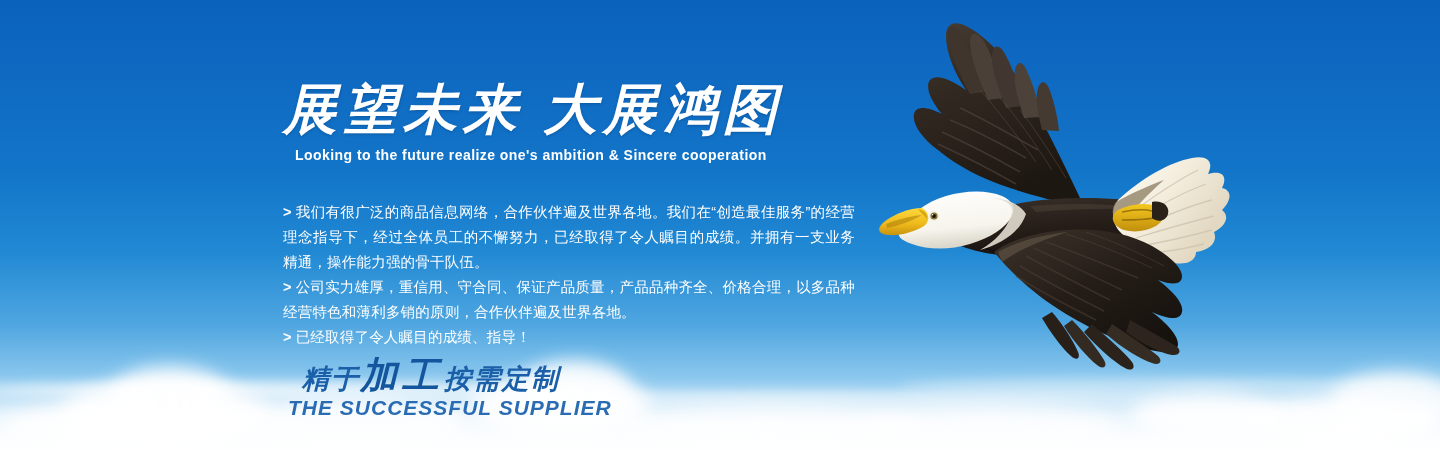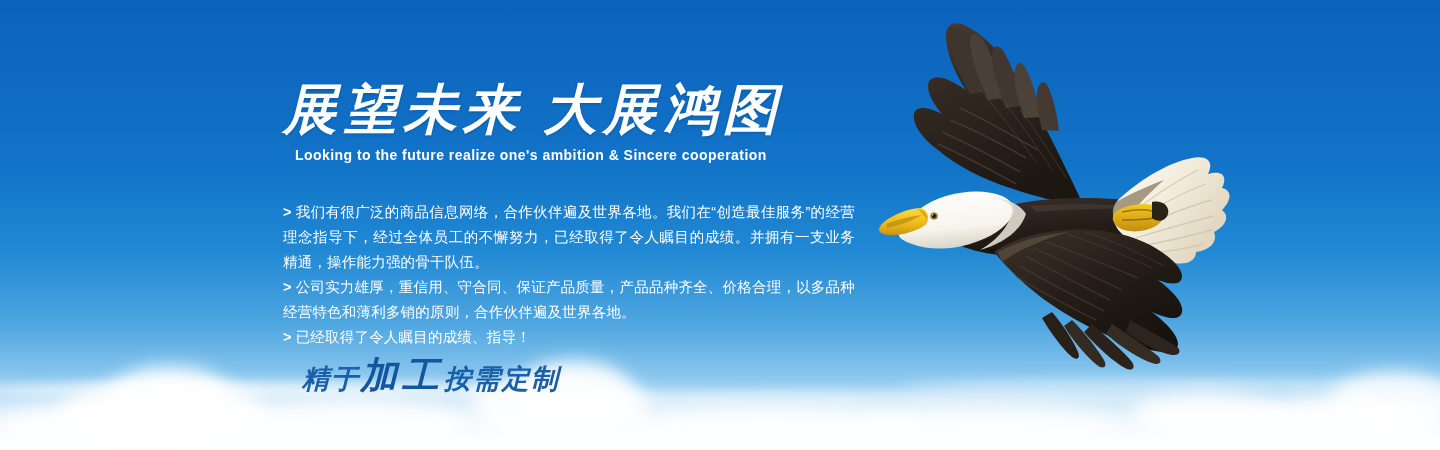--- a/index.html
+++ b/index.html
@@ -289,15 +289,16 @@
     <div class="subhead">Looking to the future realize one's ambition &amp; Sincere cooperation</div>
 
     <div class="body">
       <p><span class="mk">&gt;</span><span>我们有很广泛的商品信息网络，合作伙伴遍及世界各地。我们在“创造最佳服务”的经营理念指导下，经过全体员工的不懈努力，已经取得了令人瞩目的成绩。并拥有一支业务精通，操作能力强的骨干队伍。</span></p>
       <p><span class="mk">&gt;</span><span>公司实力雄厚，重信用、守合同、保证产品质量，产品品种齐全、价格合理，以多品种经营特色和薄利多销的原则，合作伙伴遍及世界各地。</span></p>
       <p class="last"><span class="mk">&gt;</span><span>已经取得了令人瞩目的成绩、指导！</span></p>
     </div>
 
     <div class="slogan-cn"><span>精于</span><span class="big">加工</span><span>按需定制</span></div>
 
+    <div class="slogan-en">THE SUCCESSFUL SUPPLIER</div>
   </div>
 
 </div>
 
 </body></html>

